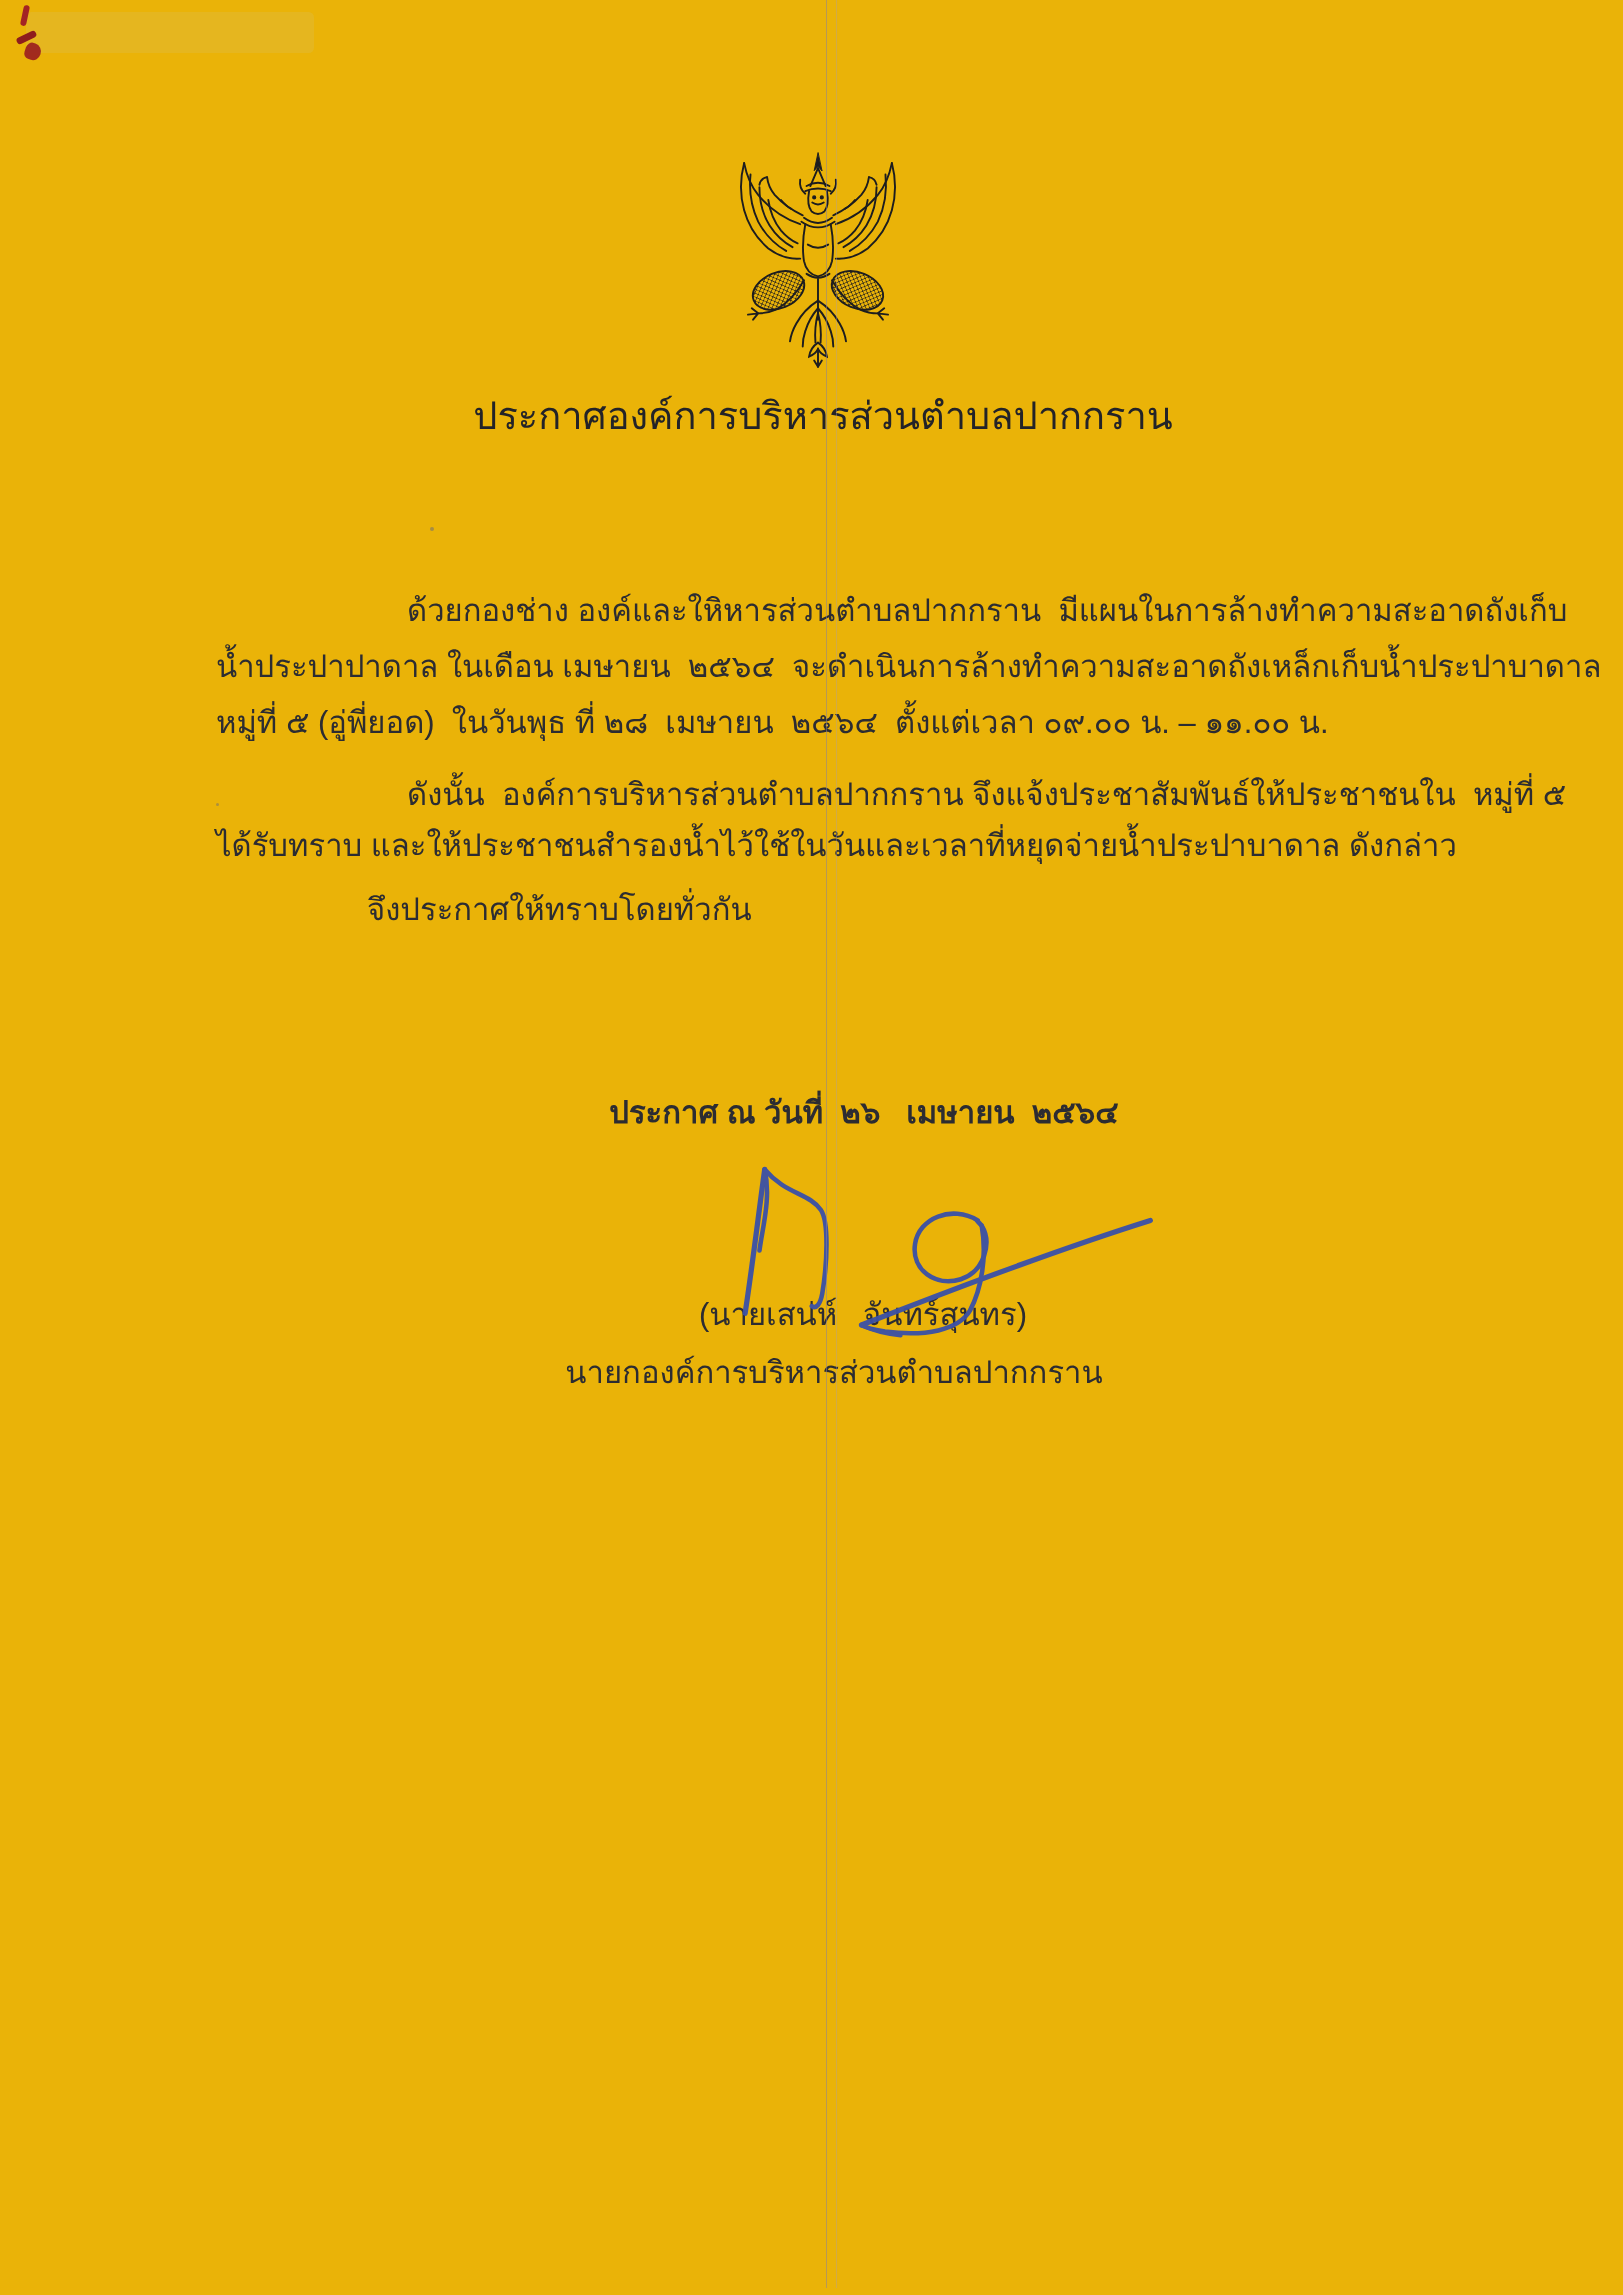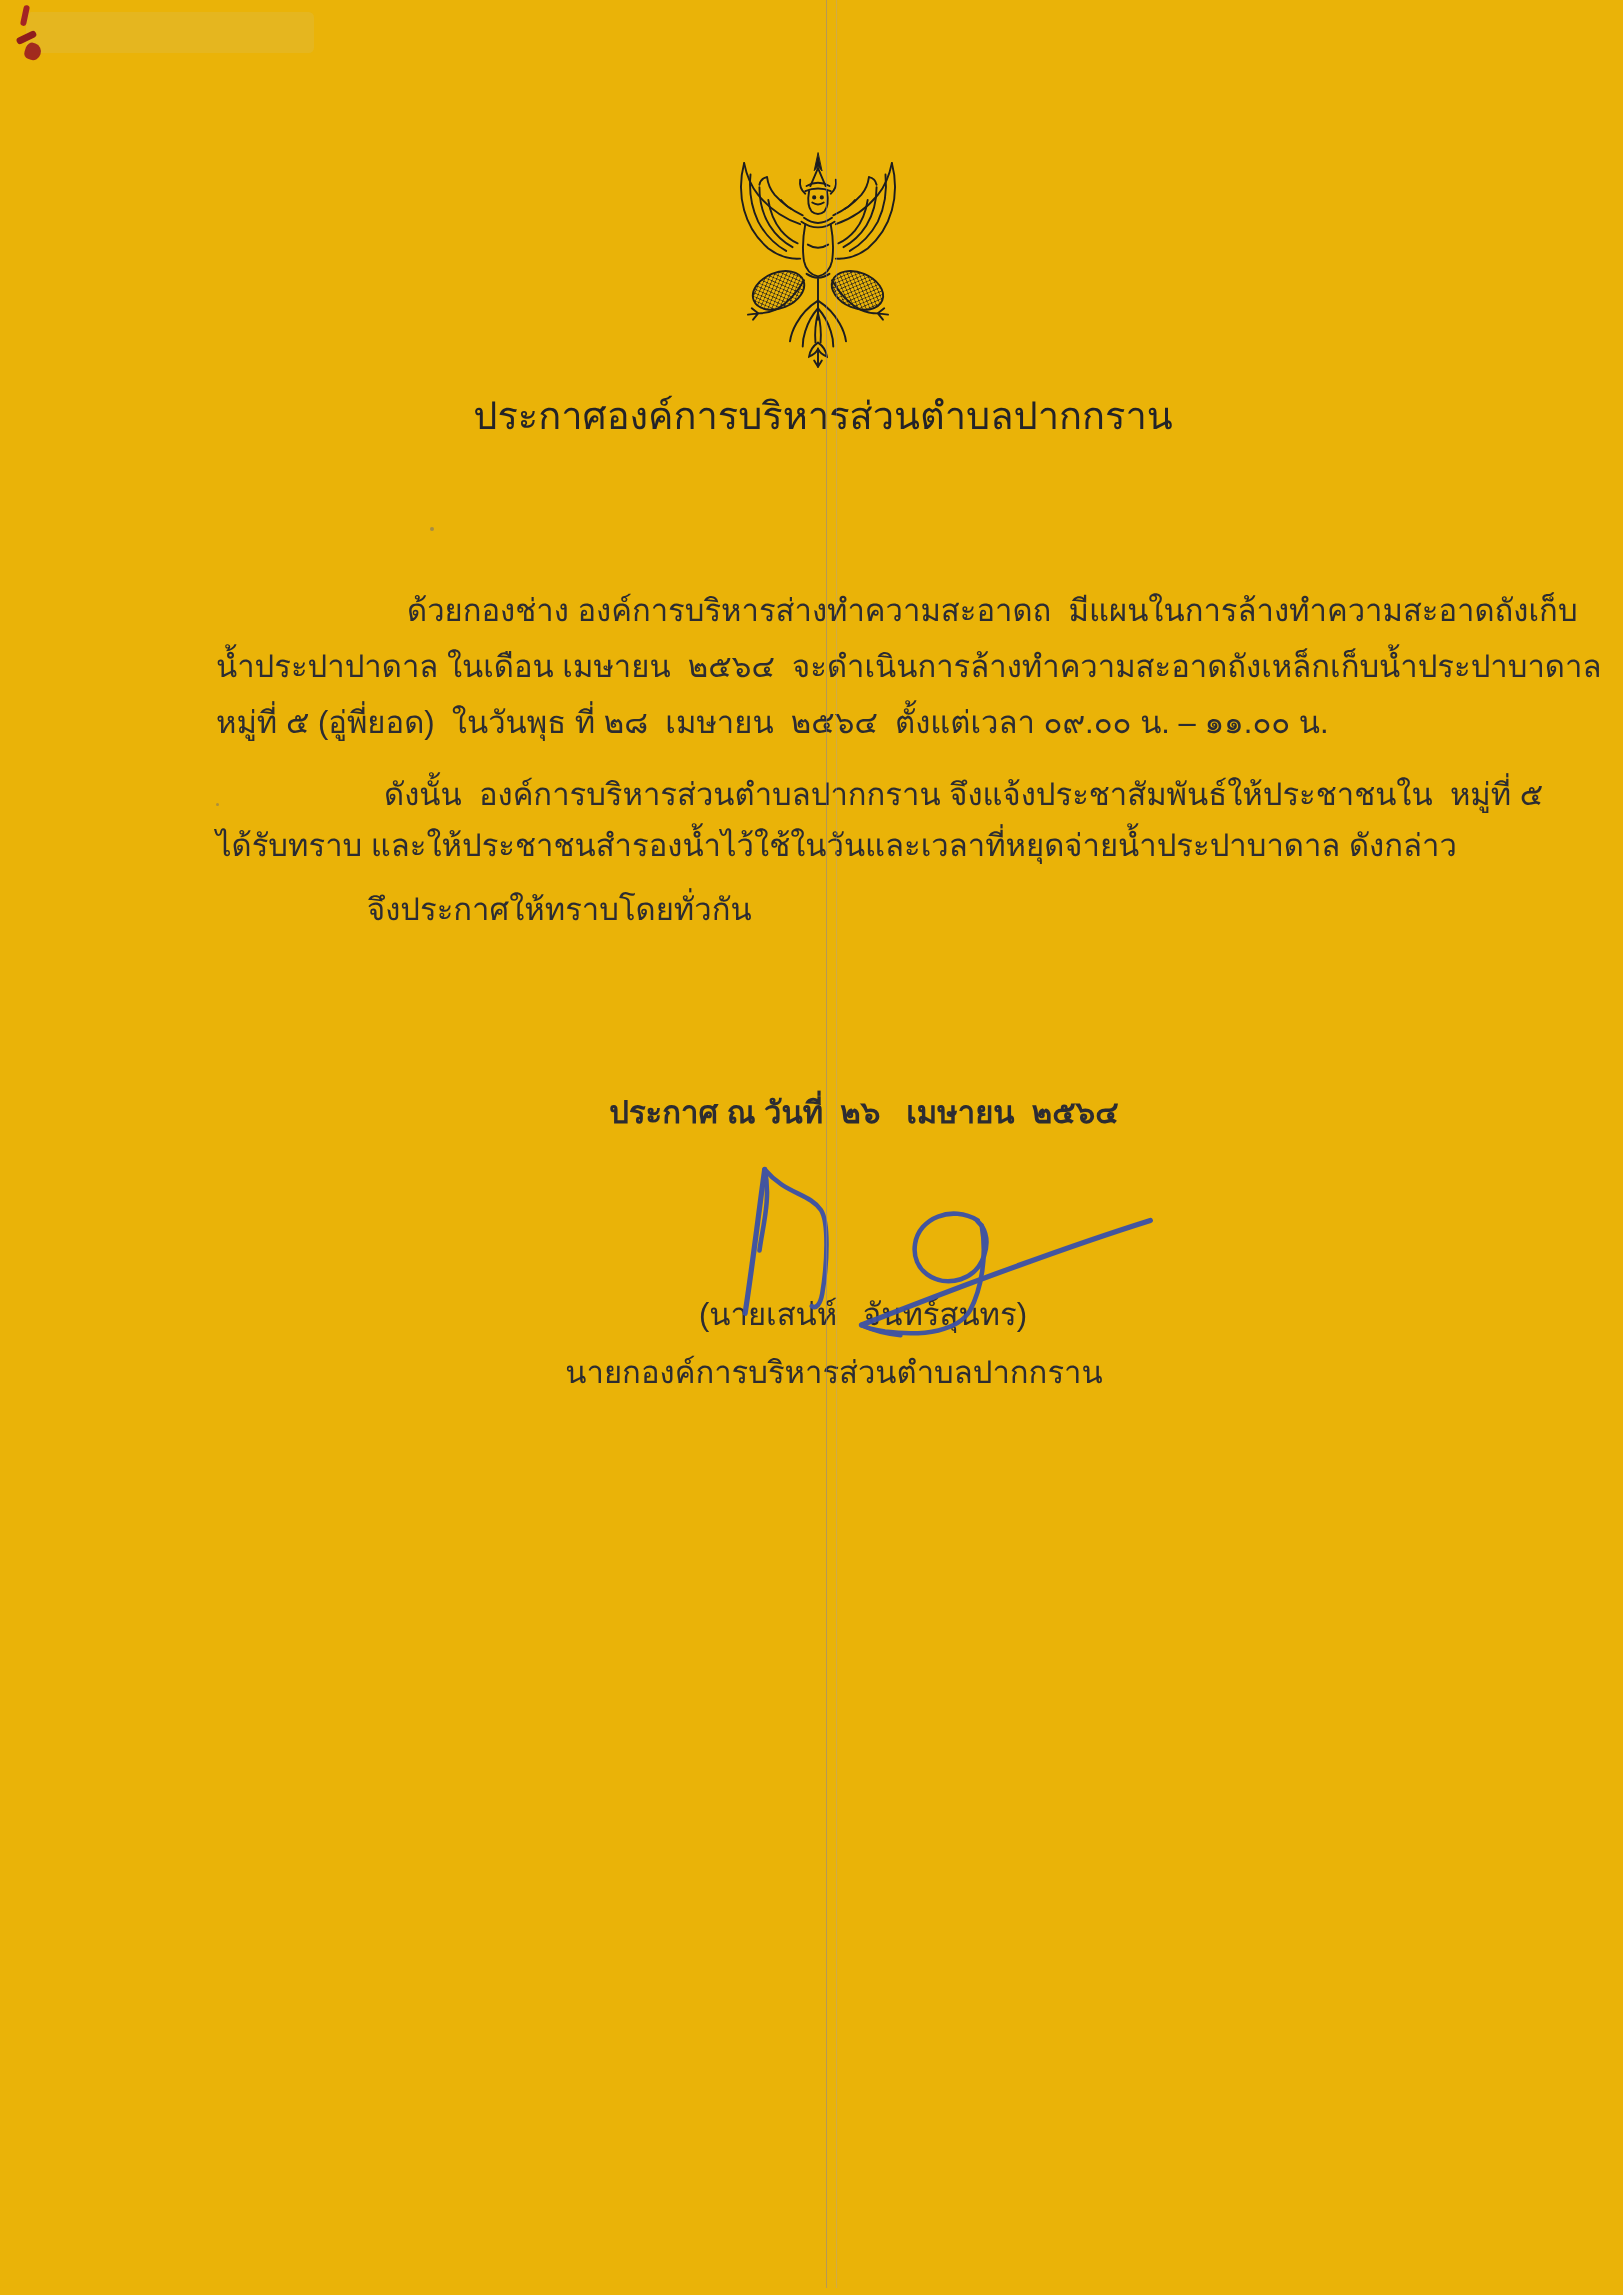--- a/index.html
+++ b/index.html
@@ -95,25 +95,25 @@
       <path d="M150 258 Q156 280 154 304"></path>
       <path d="M150 304 Q138 312 136 326 Q146 322 150 314 Q154 322 164 326 Q162 312 150 304"></path>
       <path d="M150 314 L150 342"></path>
       <path d="M150 342 l-6 -10 M150 342 l6 -10"></path>
     </g>
   </svg>
 
   <div class="txt title centered" style="left:823px;top:393px;">ประกาศองค์การบริหารส่วนตำบลปากกราน</div>
 
 
-  <div class="txt" style="left:407px;top:592px;">ด้วยกองช่าง องค์การบริหารส่างทำความสะอาดถ  มีแผนในการล้างทำความสะอาดถังเก็บ</div>
+  <div class="txt" style="left:407px;top:592px;">ด้วยกองช่าง องค์และใหิหารส่วนตำบลปากกราน  มีแผนในการล้างทำความสะอาดถังเก็บ</div>
   <div class="txt" style="left:216px;top:648px;">น้ำประปาปาดาล ในเดือน เมษายน  ๒๕๖๔  จะดำเนินการล้างทำความสะอาดถังเหล็กเก็บน้ำประปาบาดาล</div>
   <div class="txt" style="left:216px;top:704px;">หมู่ที่ ๕ (อู่พี่ยอด)  ในวันพุธ ที่ ๒๘  เมษายน  ๒๕๖๔  ตั้งแต่เวลา ๐๙.๐๐ น. – ๑๑.๐๐ น.</div>
 
-  <div class="txt" style="left:384px;top:776px;">ดังนั้น  องค์การบริหารส่วนตำบลปากกราน จึงแจ้งประชาสัมพันธ์ให้ประชาชนใน  หมู่ที่ ๕</div>
+  <div class="txt" style="left:407px;top:776px;">ดังนั้น  องค์การบริหารส่วนตำบลปากกราน จึงแจ้งประชาสัมพันธ์ให้ประชาชนใน  หมู่ที่ ๕</div>
   <div class="txt" style="left:367px;top:891px;">จึงประกาศให้ทราบโดยทั่วกัน</div>
 
   <div class="txt" style="left:216px;top:827px;">ได้รับทราบ และให้ประชาชนสำรองน้ำไว้ใช้ในวันและเวลาที่หยุดจ่ายน้ำประปาบาดาล ดังกล่าว</div>
 
   <div class="txt centered" style="left:864px;top:1094px;font-weight:bold;">ประกาศ ณ วันที่  ๒๖   เมษายน  ๒๕๖๔</div>
 
   <div class="txt centered" style="left:863px;top:1296px;">(นายเสน่ห์   จันทร์สุนทร)</div>
 
   <div class="txt centered" style="left:834px;top:1354px;">นายกองค์การบริหารส่วนตำบลปากกราน</div>
 

